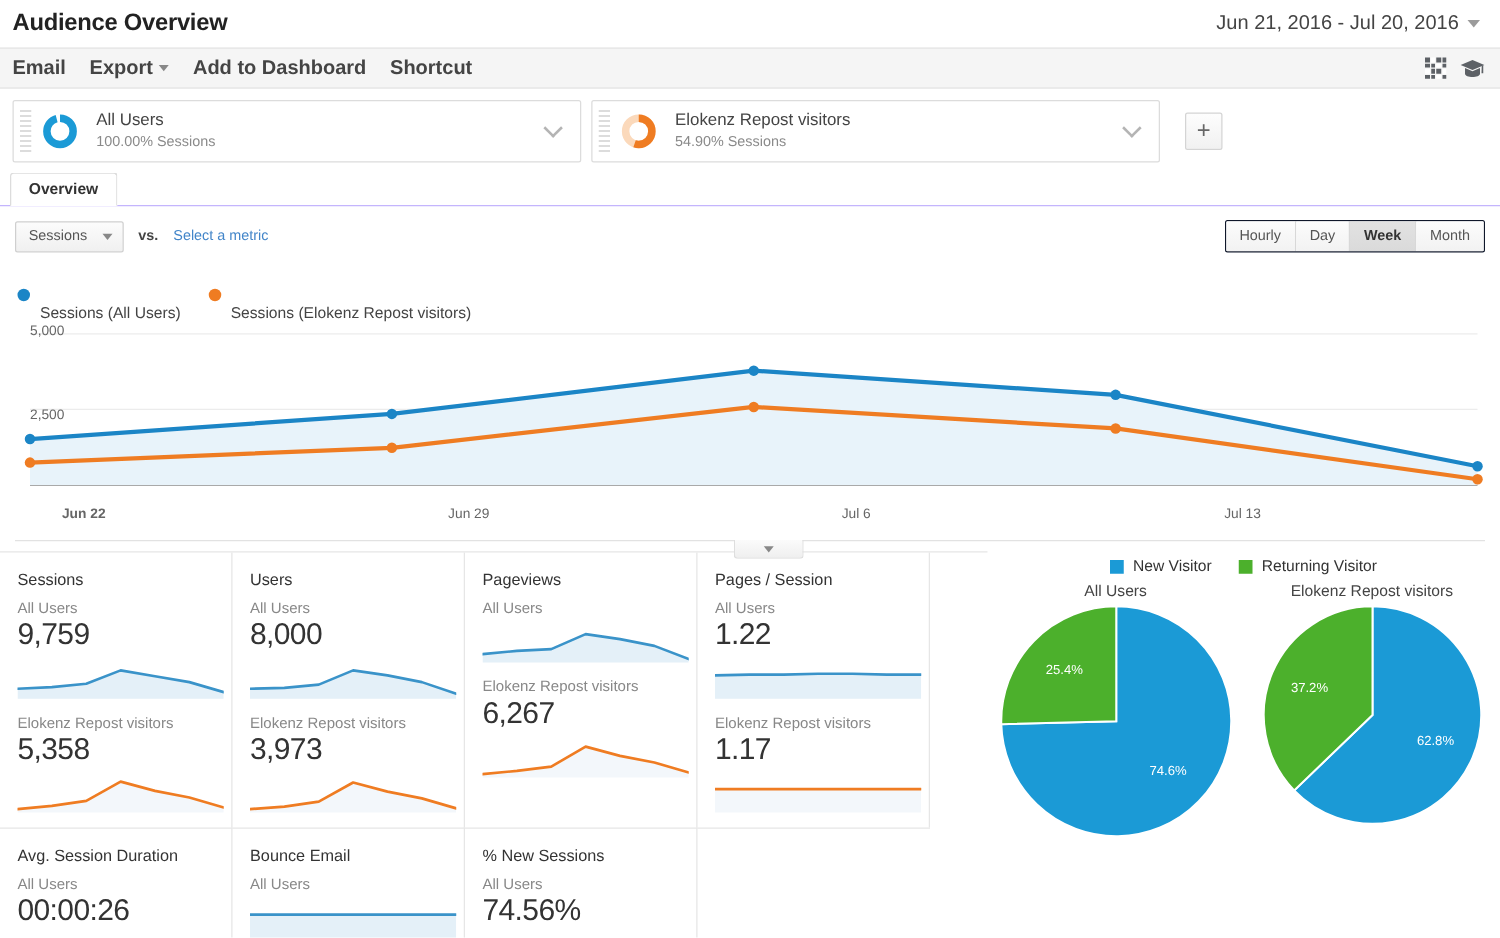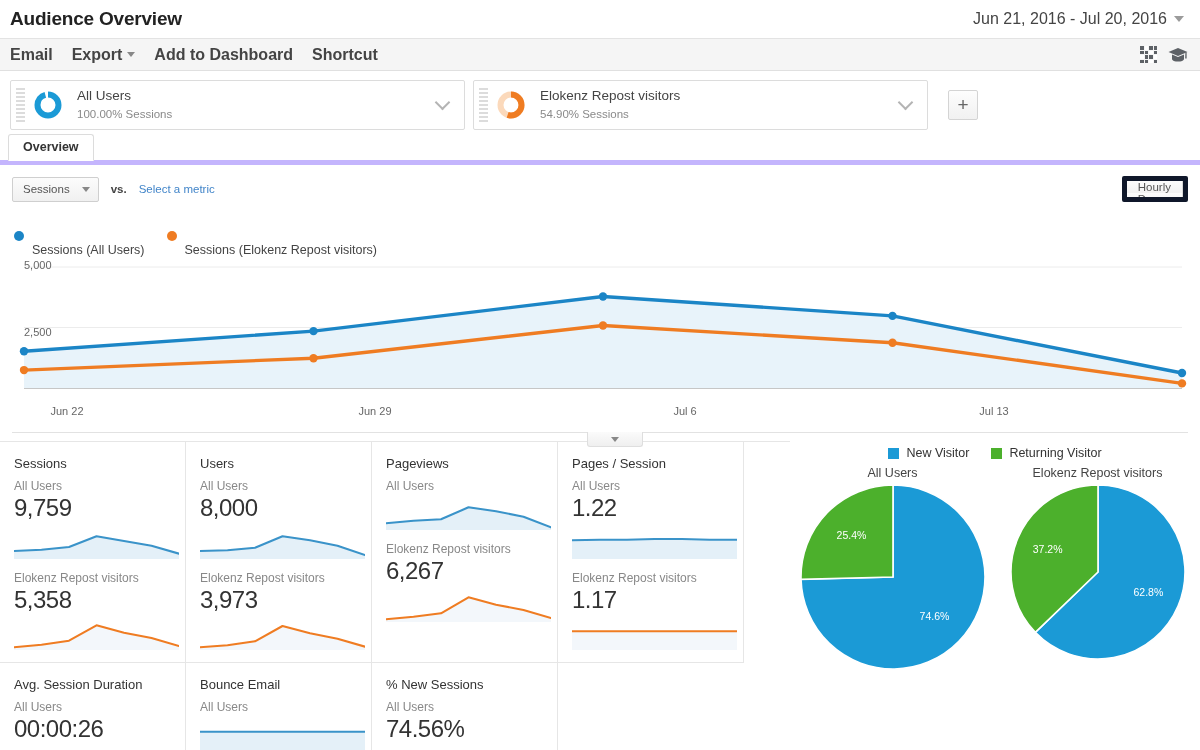--- a/index.html
+++ b/index.html
@@ -133,21 +133,21 @@
     border: 1px solid #d4d4d4;
     border-radius: 2px;
     background: linear-gradient(#fdfdfd, #f1f1f1);
     display: flex; align-items: center; justify-content: center;
     font-size: 19px; color: #666; cursor: pointer;
     margin-left: 12px;
   }
 
   
   .tabs-row {
-    border-bottom: 5px solid #c4b5fd;
+    border-bottom: 1px solid #c4b5fd;
     padding-left: 8px;
     height: 27px;
     display: flex; align-items: flex-end;
   }
   .tab {
     border: 1px solid #dcdcdc;
     border-bottom: 1px solid #fff;
     background: #fff;
     font-size: 12.5px;
     font-weight: bold;
@@ -182,25 +182,24 @@
     width: 0; height: 0;
     border-left: 4px solid transparent;
     border-right: 4px solid transparent;
     border-top: 5px solid #888;
   }
   .vs-label { font-size: 11.5px; font-weight: bold; color: #444; }
   .select-metric-link { font-size: 11.5px; color: #4285c9; cursor: pointer; }
 
   .granularity {
     display: flex;
-    border: 5px solid #0f172a;
+    border: 1px solid #0f172a;
     border-radius: 2px;
     overflow: hidden;
     height: 26px;
-    flex-direction: column;
   }
   .gran-btn {
     font-size: 11.5px;
     color: #555;
     padding: 0 11px;
     display: flex; align-items: center;
     background: linear-gradient(#fcfcfc, #f2f2f2);
     border-right: 1px solid #d8d8d8;
     cursor: pointer;
   }
@@ -470,21 +469,21 @@
       <circle cx="12" cy="105.092" r="4.2" fill="#ef7c22"></circle>
       <circle cx="301.5" cy="93.23400000000001" r="4.2" fill="#ef7c22"></circle>
       <circle cx="591" cy="60.564" r="4.2" fill="#ef7c22"></circle>
       <circle cx="880.5" cy="77.74600000000001" r="4.2" fill="#ef7c22"></circle>
       <circle cx="1170" cy="118.402" r="4.2" fill="#ef7c22"></circle>
     </svg>
   <div class="y-tick" id="ytick-top" style="top:-6px; left:12px;">5,000</div>
   <div class="y-tick" id="ytick-mid" style="top:61px; left:12px;">2,500</div>
 </div>
 <div class="chart-axis-labels">
-  <div class="x-tick" style="left:55px;">Jun 22</div>
+  <div class="x-tick" style="left:55px;font-weight:bold;">Jun 22</div>
   <div class="x-tick" style="left:363px;">Jun 29</div>
   <div class="x-tick" style="left:673px;">Jul 6</div>
   <div class="x-tick" style="left:982px;">Jul 13</div>
 </div>
 <div class="collapse-bar">
   <div class="collapse-handle">
     <span class="caret-sm"></span>
   </div>
 </div>
 

